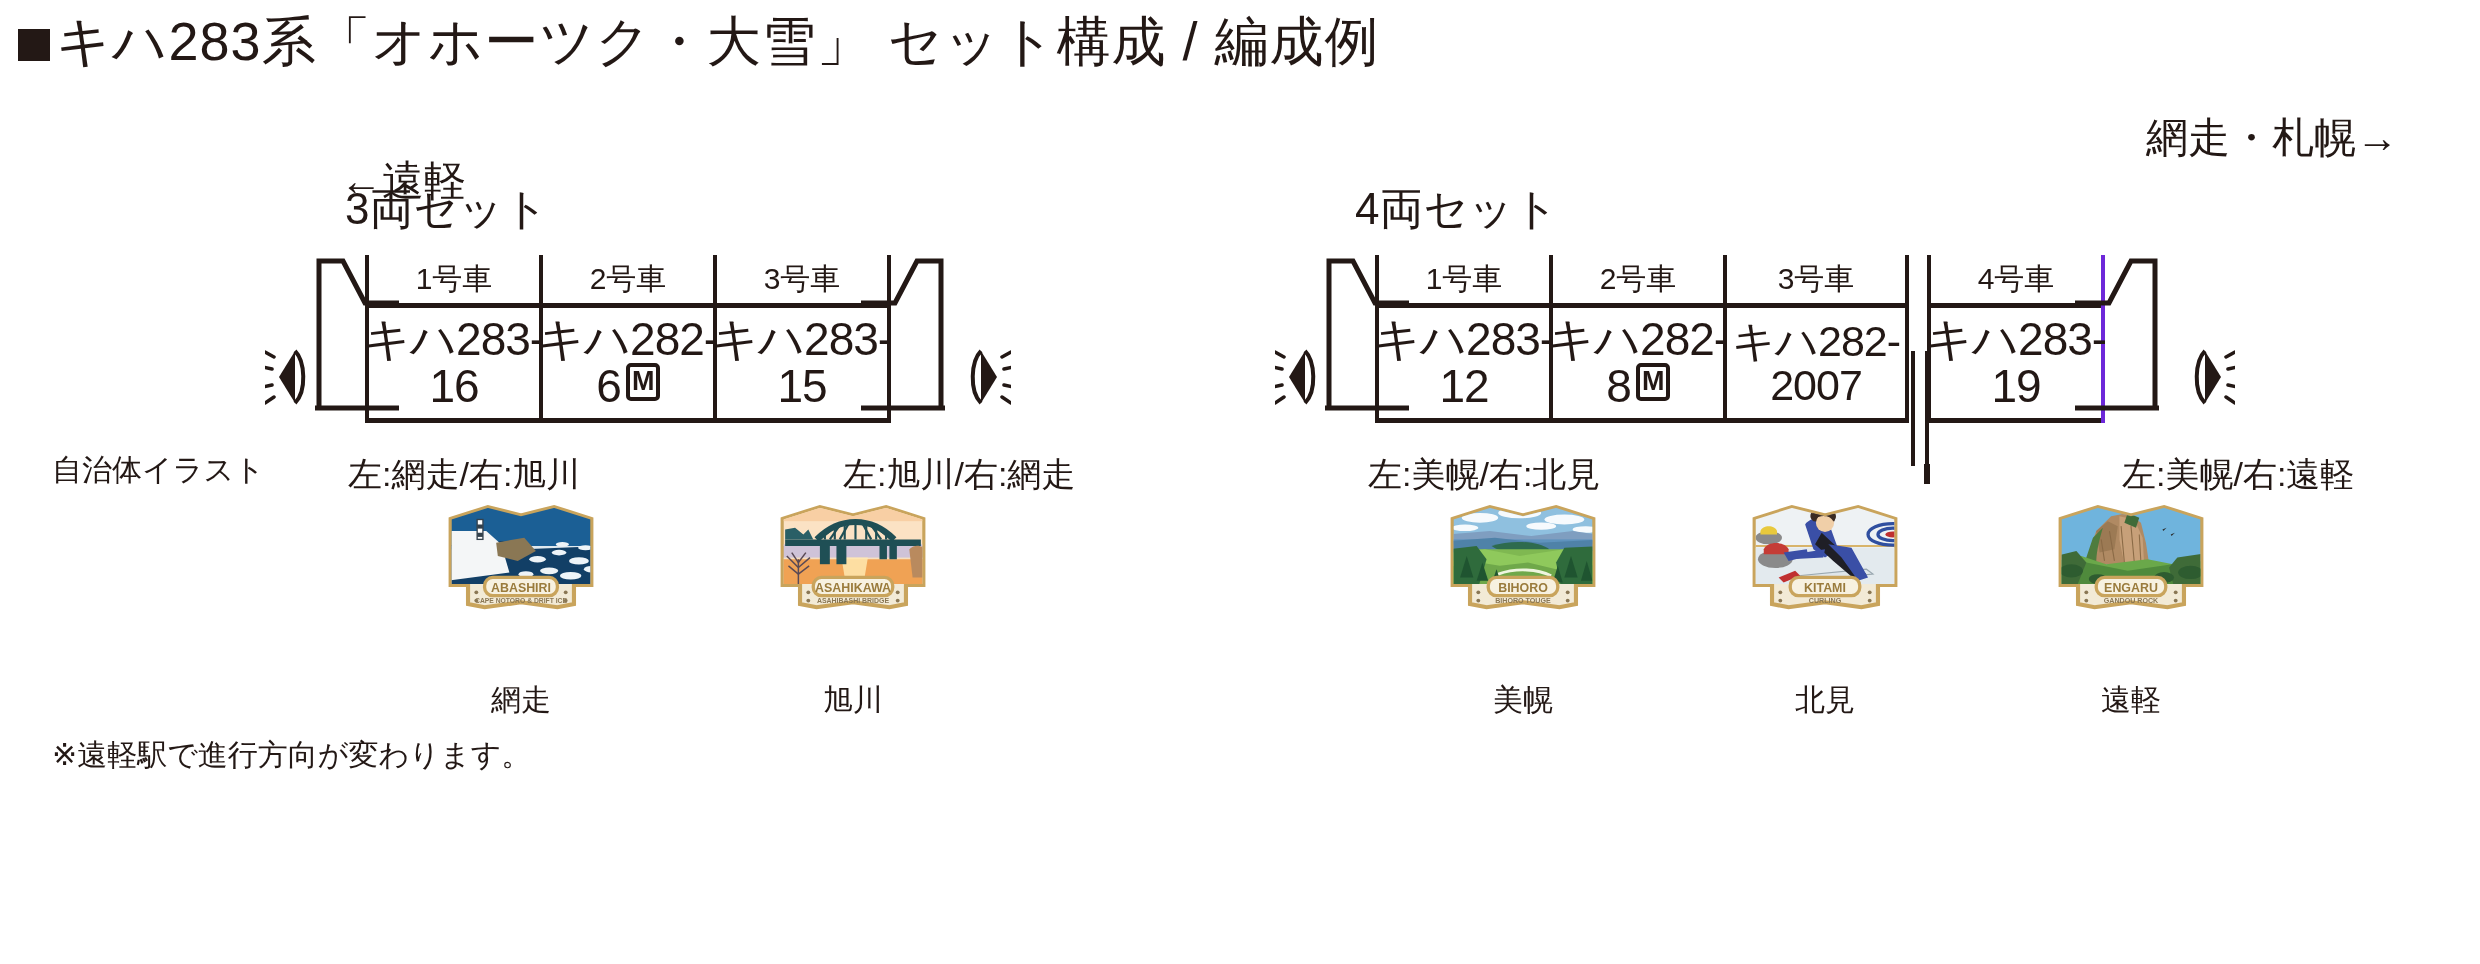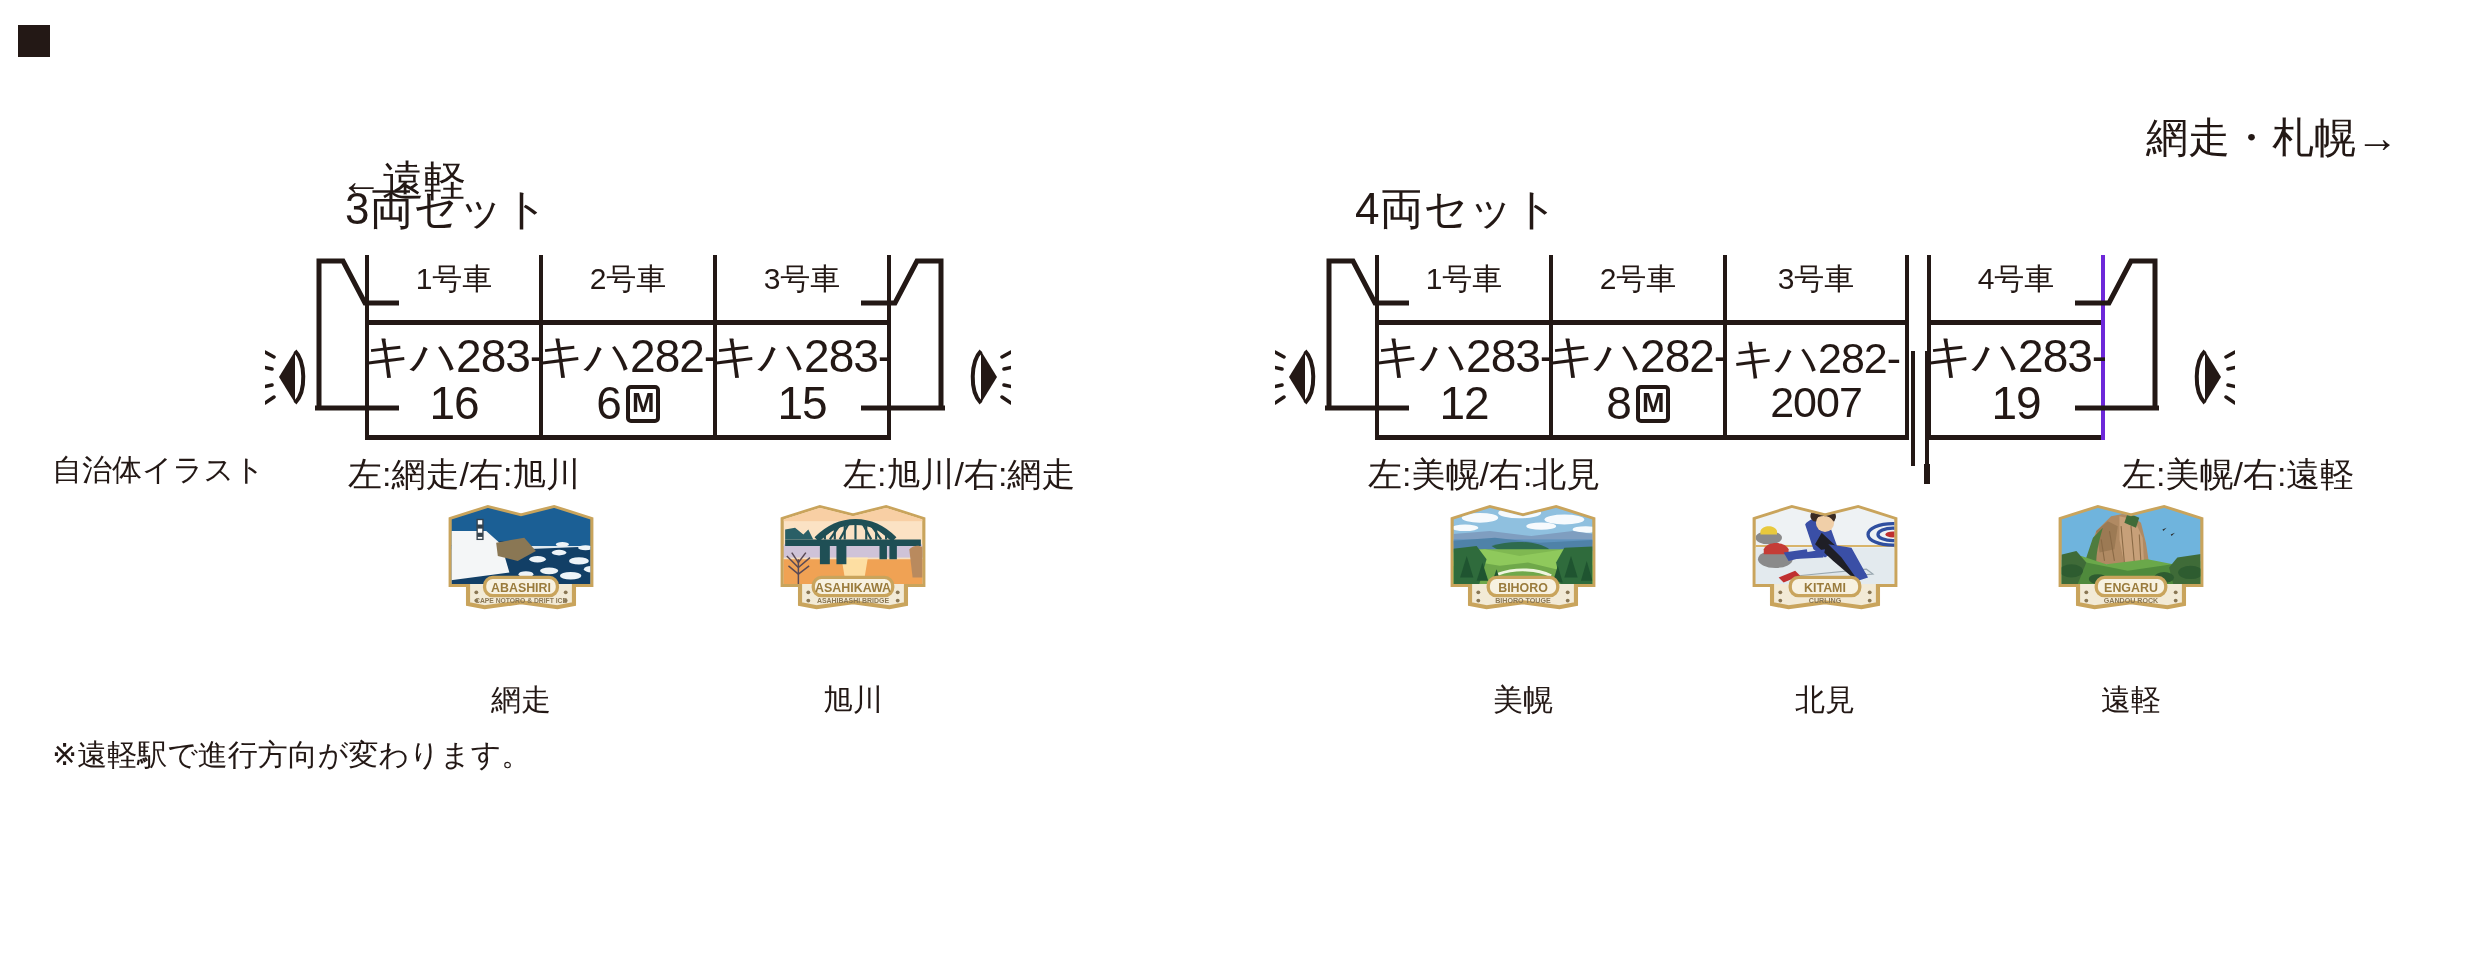--- a/index.html
+++ b/index.html
@@ -54,40 +54,40 @@
     position:absolute;top:0;display:flex;align-items:stretch;
   }
   .cars-3{left:50px;}
   .cars-4{left:50px;}
 
   .car{
     position:relative;
     box-sizing:border-box;
     border-left:4px solid #231815;
     border-right:4px solid #231815;
-    display:flex;flex-direction:column;gap:17px;
+    display:flex;flex-direction:column;
   }
   .car:not(:first-child){border-left-width:4px;margin-left:-4px;}
 
   
   .car-no{
     height:48px;
     font-size:30px;line-height:48px;text-align:center;
     color:#231815;white-space:nowrap;
     border-left:0;border-right:0;
   }
   .car-body{
     border-top:5px solid #231815;
     border-bottom:5px solid #231815;
     height:110px;
     display:flex;flex-direction:column;align-items:center;justify-content:center;
     font-size:46px;line-height:1.03;color:#231815;white-space:nowrap;
     letter-spacing:-1px;
   }
-  .car-line2{display:flex;align-items:center;justify-content:center;gap:2px;}
+  .car-line2{display:flex;align-items:flex-start;justify-content:center;gap:2px;}
   .m-badge{
     display:inline-flex;align-items:center;justify-content:center;
     width:34px;height:38px;border:4px solid #231815;border-radius:5px;
     font-size:27px;font-weight:bold;color:#231815;margin-left:3px;
     box-sizing:border-box;
   }
 
   
   .nose{position:absolute;top:0;width:86px;height:158px;}
   .nose svg{display:block;}
@@ -119,21 +119,21 @@
 
   
   .note{position:absolute;left:52px;top:735px;font-size:30px;color:#231815;white-space:nowrap;}
 </style>
 </head>
 <body>
 
 <div class="page">
 
   <div class="title">
-    <span class="sq"></span>
+    <span class="sq"></span><span>キハ283系「オホーツク・大雪」 セット構成 / 編成例</span>
   </div>
 
   <div class="dir dir-left">←遠軽</div>
   <div class="dir dir-right">網走・札幌→</div>
 
   <div class="set-head set-head-3">3両セット</div>
   <div class="set-head set-head-4">4両セット</div>
 
   <div class="train train-3">
     <div class="train-inner">

